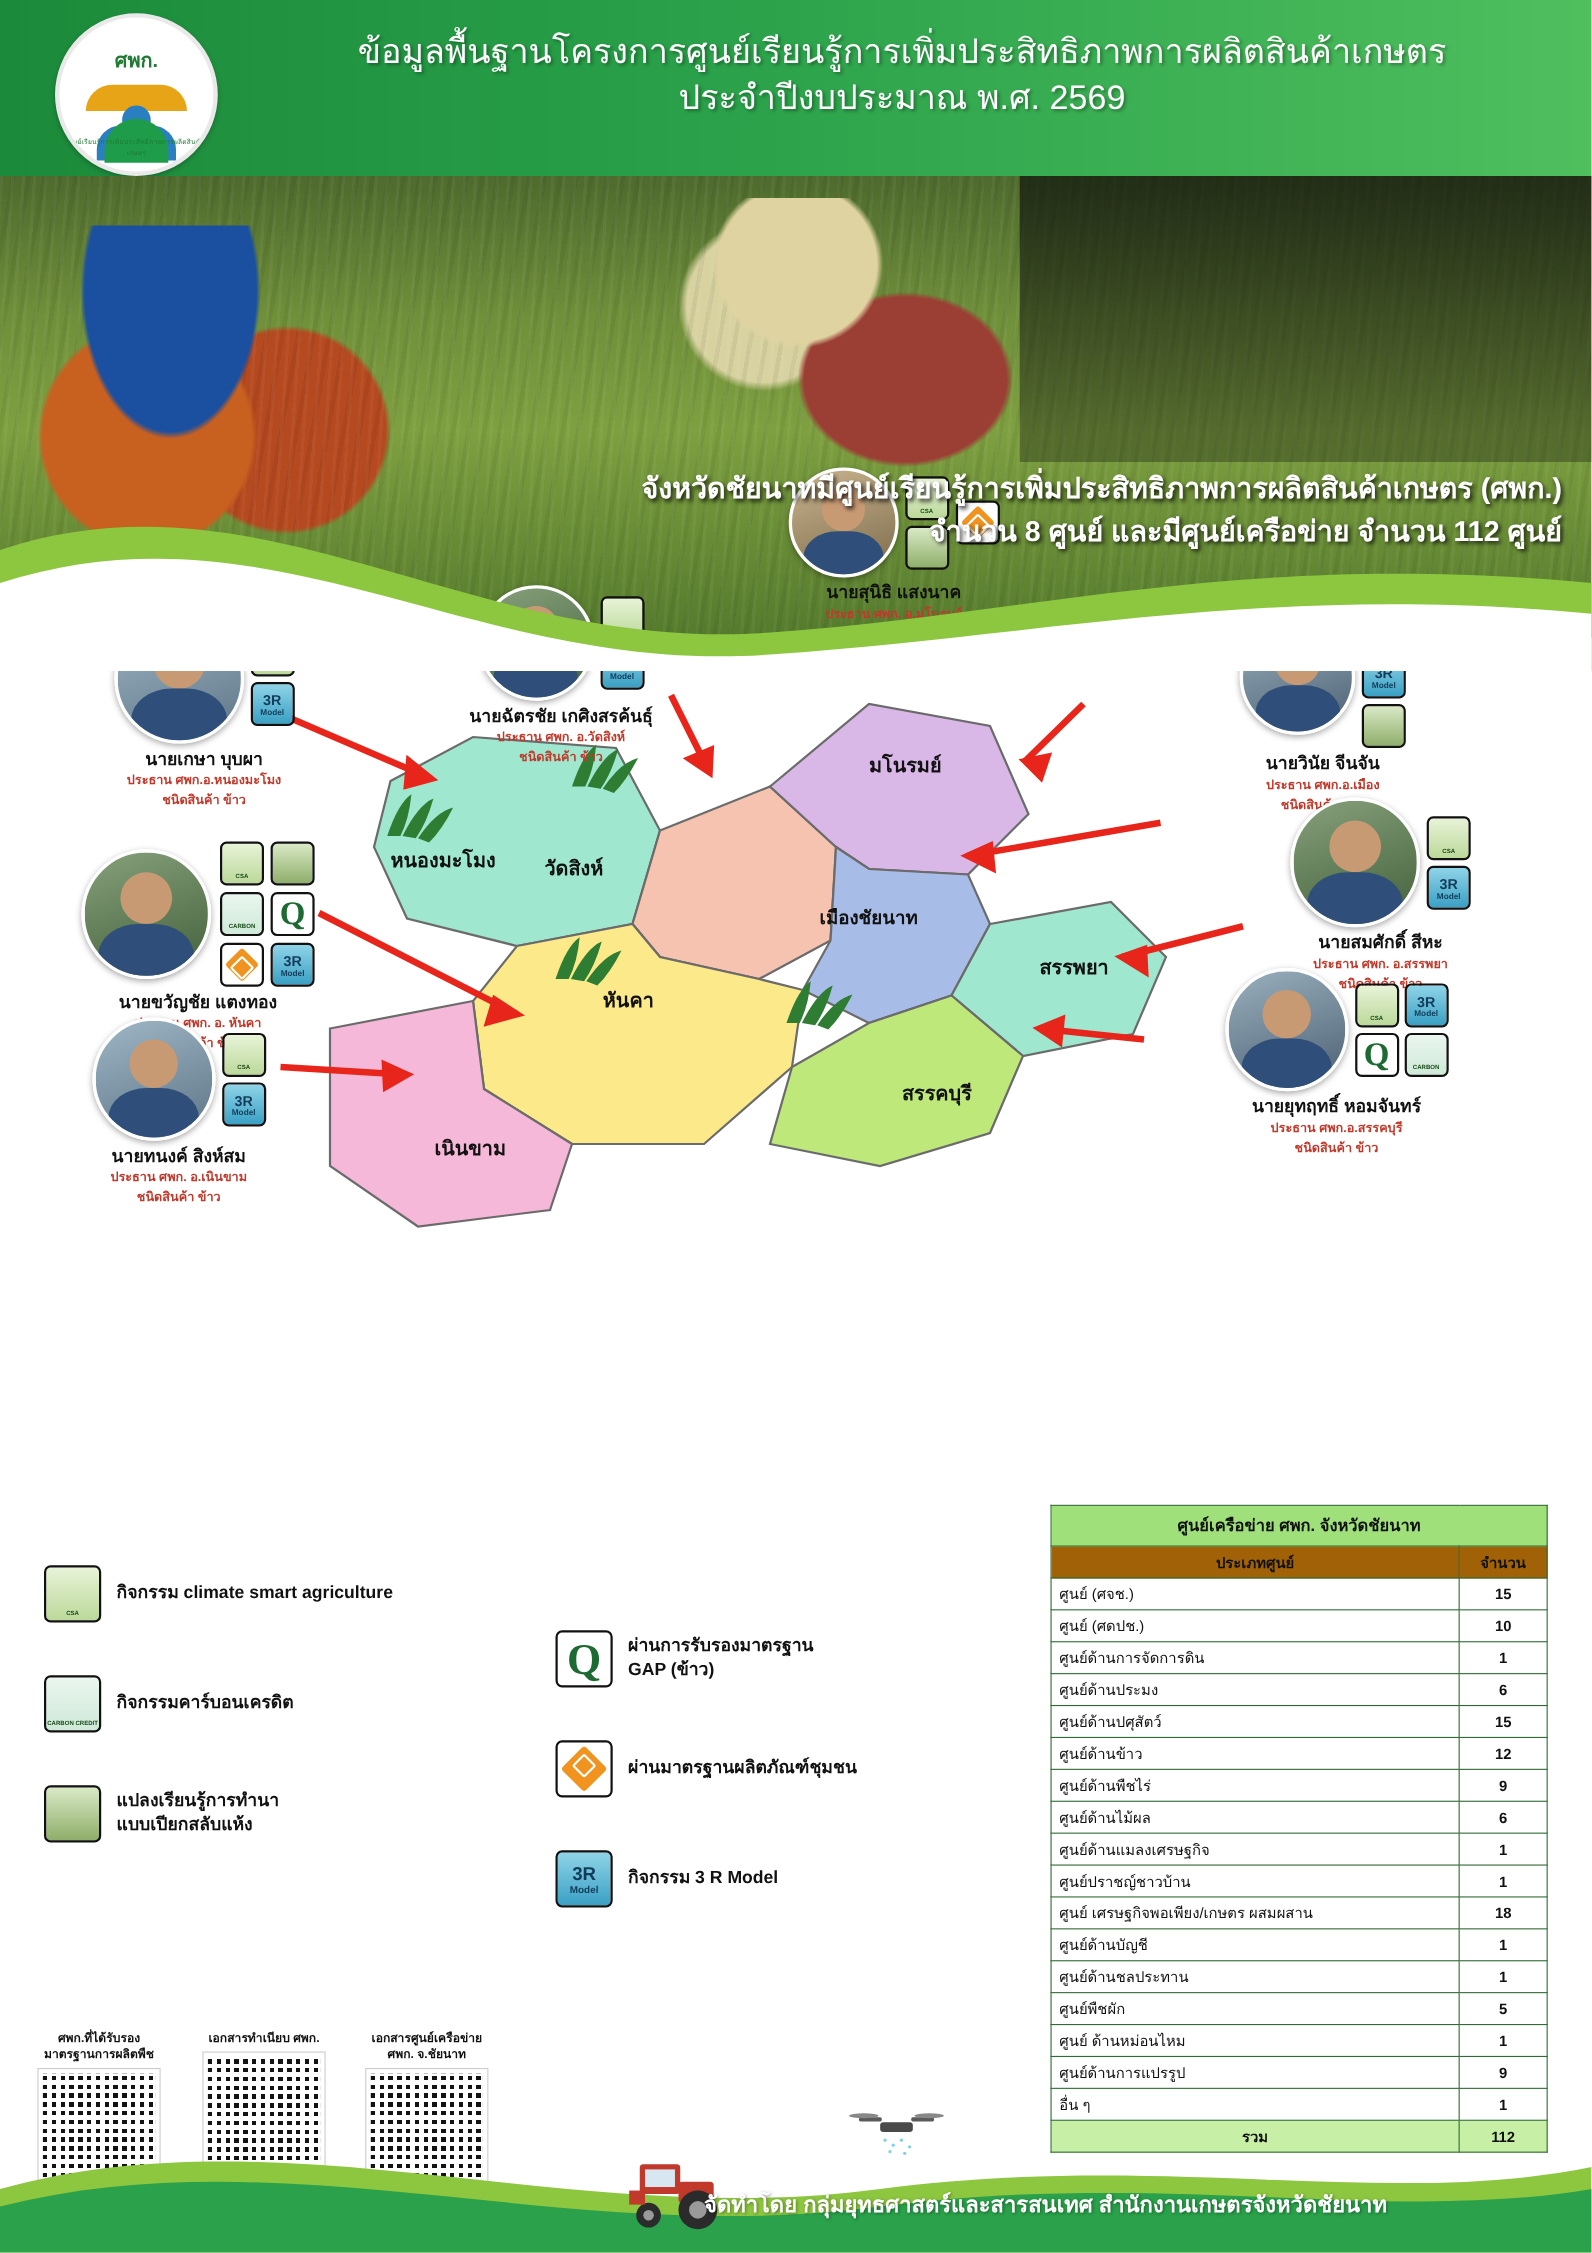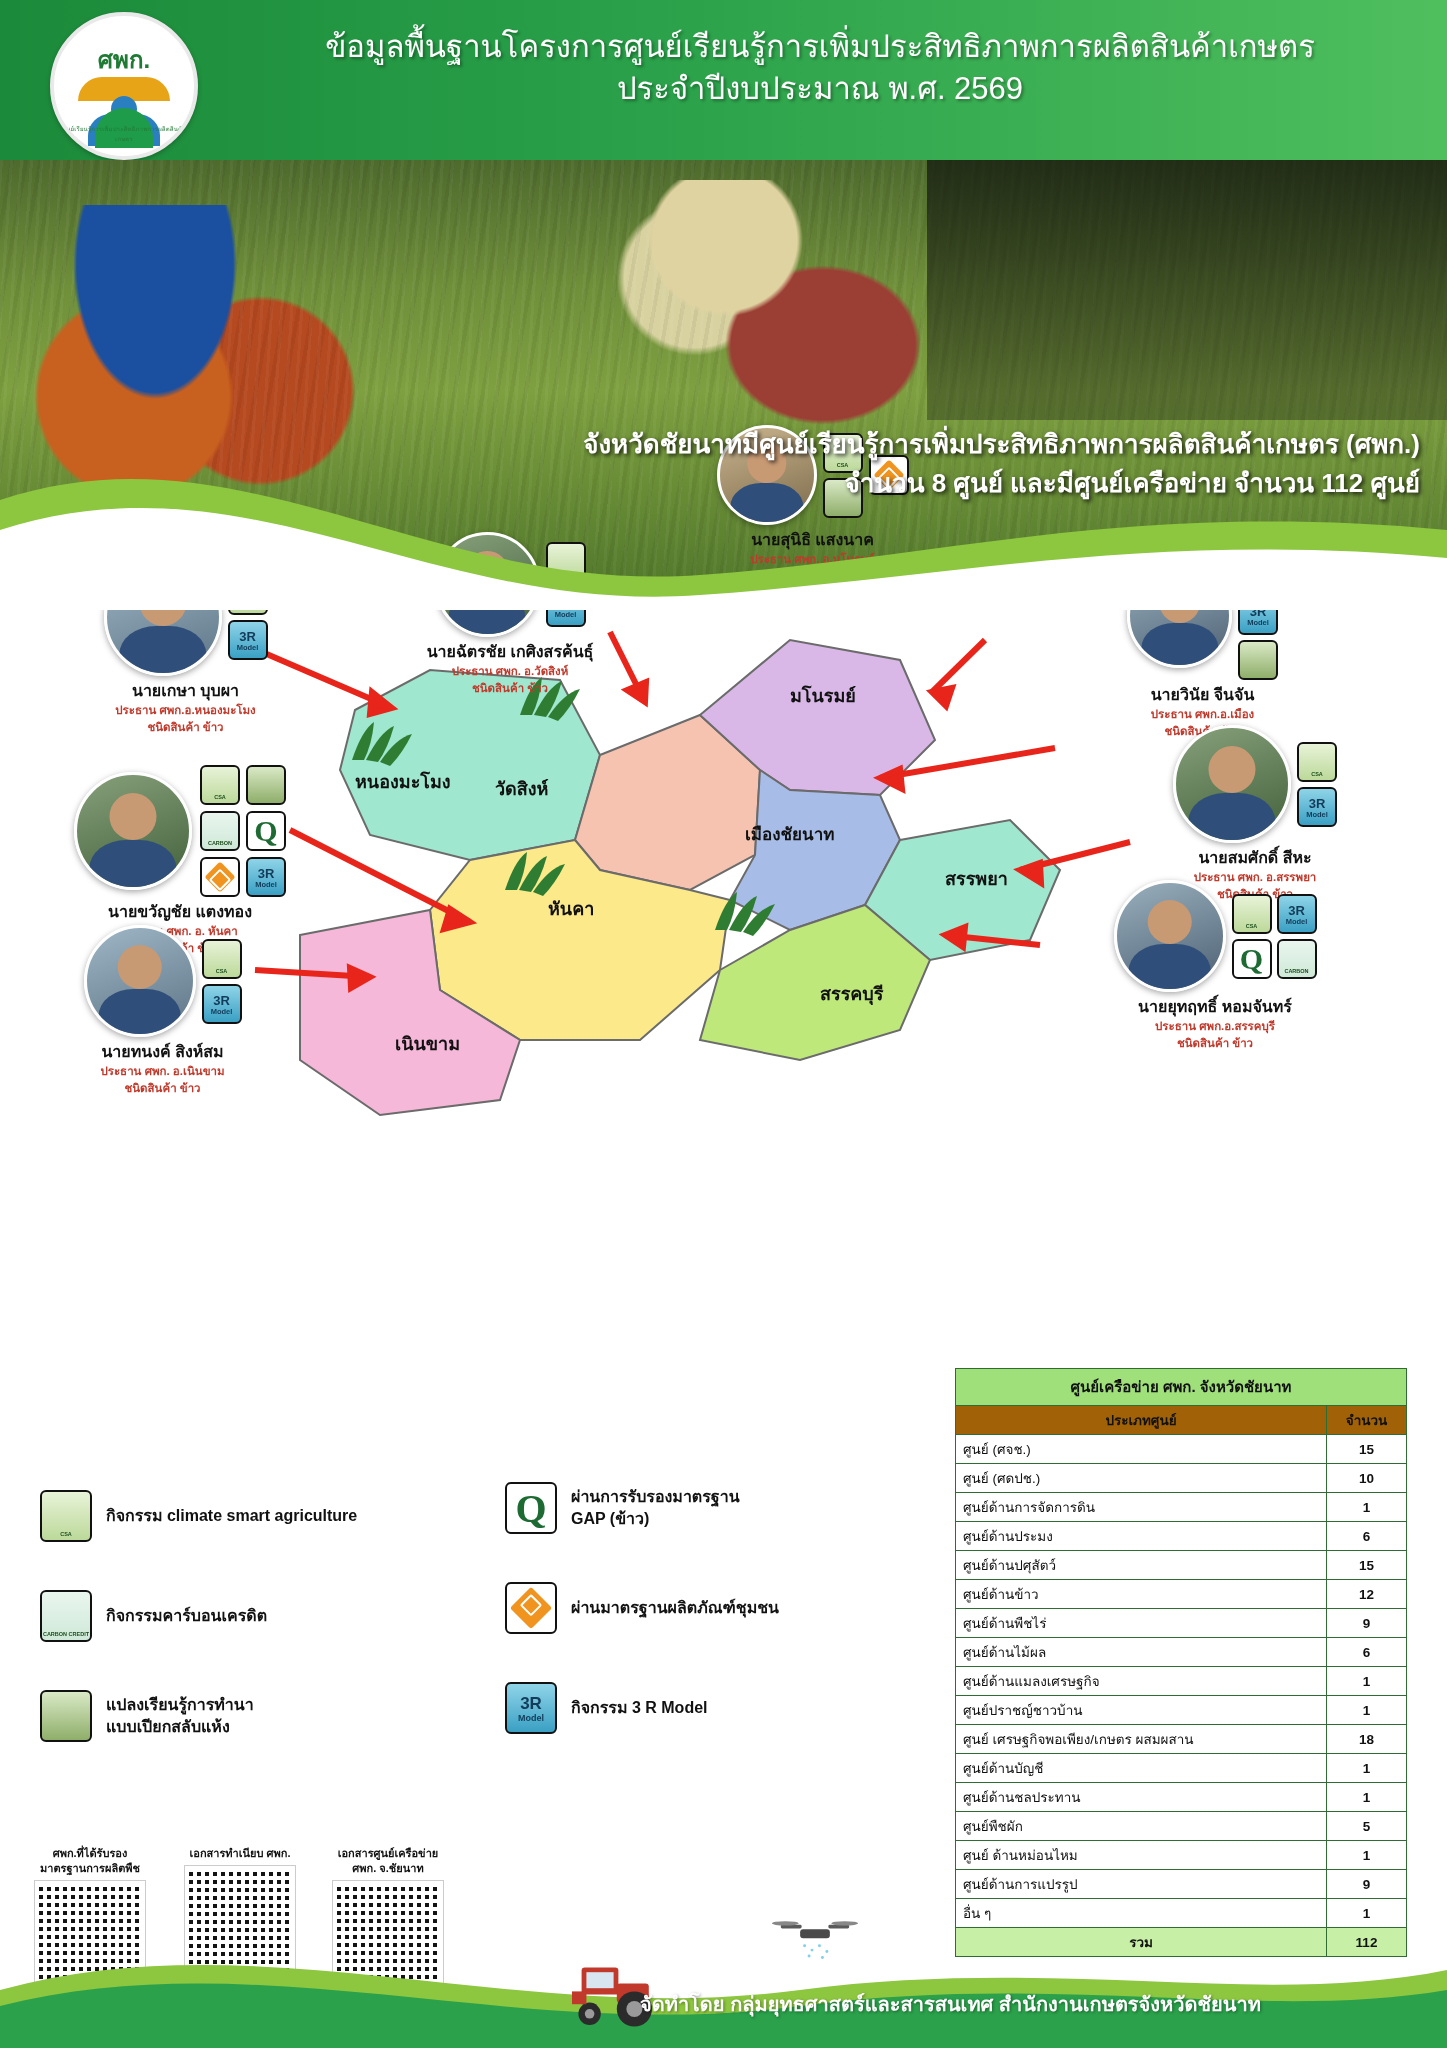--- a/index.html
+++ b/index.html
@@ -25,21 +25,21 @@
   }
   .logo {
     position:absolute; left:50px; top:12px; width:148px; height:148px;
     border-radius:50%; background:#ffffff; border:4px solid #e9e9e9;
     box-shadow:0 2px 5px rgba(0,0,0,.25);
     overflow:hidden;
   }
   .logo-inner { position:absolute; inset:6px; border-radius:50%; background:#fff; }
   .logo-text {
     position:absolute; top:18px; left:0; width:100%; text-align:center;
-    color:#1f7a33; font-weight:bold; font-size:24px;
+    color:#1f7a33; font-weight:bold; font-size:18px;
   }
   .logo-arc {
     position:absolute; left:50%; top:55px; transform:translateX(-50%);
     width:92px; height:24px; background:#e8a417;
     border-radius:46px 46px 0 0;
   }
   .logo-person {
     position:absolute; left:50%; top:74px; transform:translateX(-50%);
     width:26px; height:26px; border-radius:50%; background:#2a7fc1;
   }
@@ -491,21 +491,21 @@
             </div>
         </div>
       </div>
     </div>
     <div class="p-name">นายยุทฤทธิ์ หอมจันทร์</div>
     <div class="p-role">ประธาน ศพก.อ.สรรคบุรี</div>
     <div class="p-kind">ชนิดสินค้า ข้าว</div>
   </div>
 </div>
 
-<div class="legend-col" style="left:40px; top:1490px; width:430px;">
+<div class="legend-col" style="left:40px; top:1423px; width:430px;">
   <div class="legend-item">
     <div class="badge csa legend-badge">
         <span class="lbl">CSA</span>
       </div>
     <div class="legend-text">กิจกรรม climate smart agriculture</div>
   </div>
   <div class="legend-item">
     <div class="badge cc legend-badge">
         <span class="lbl">CARBON CREDIT</span>
       </div>

